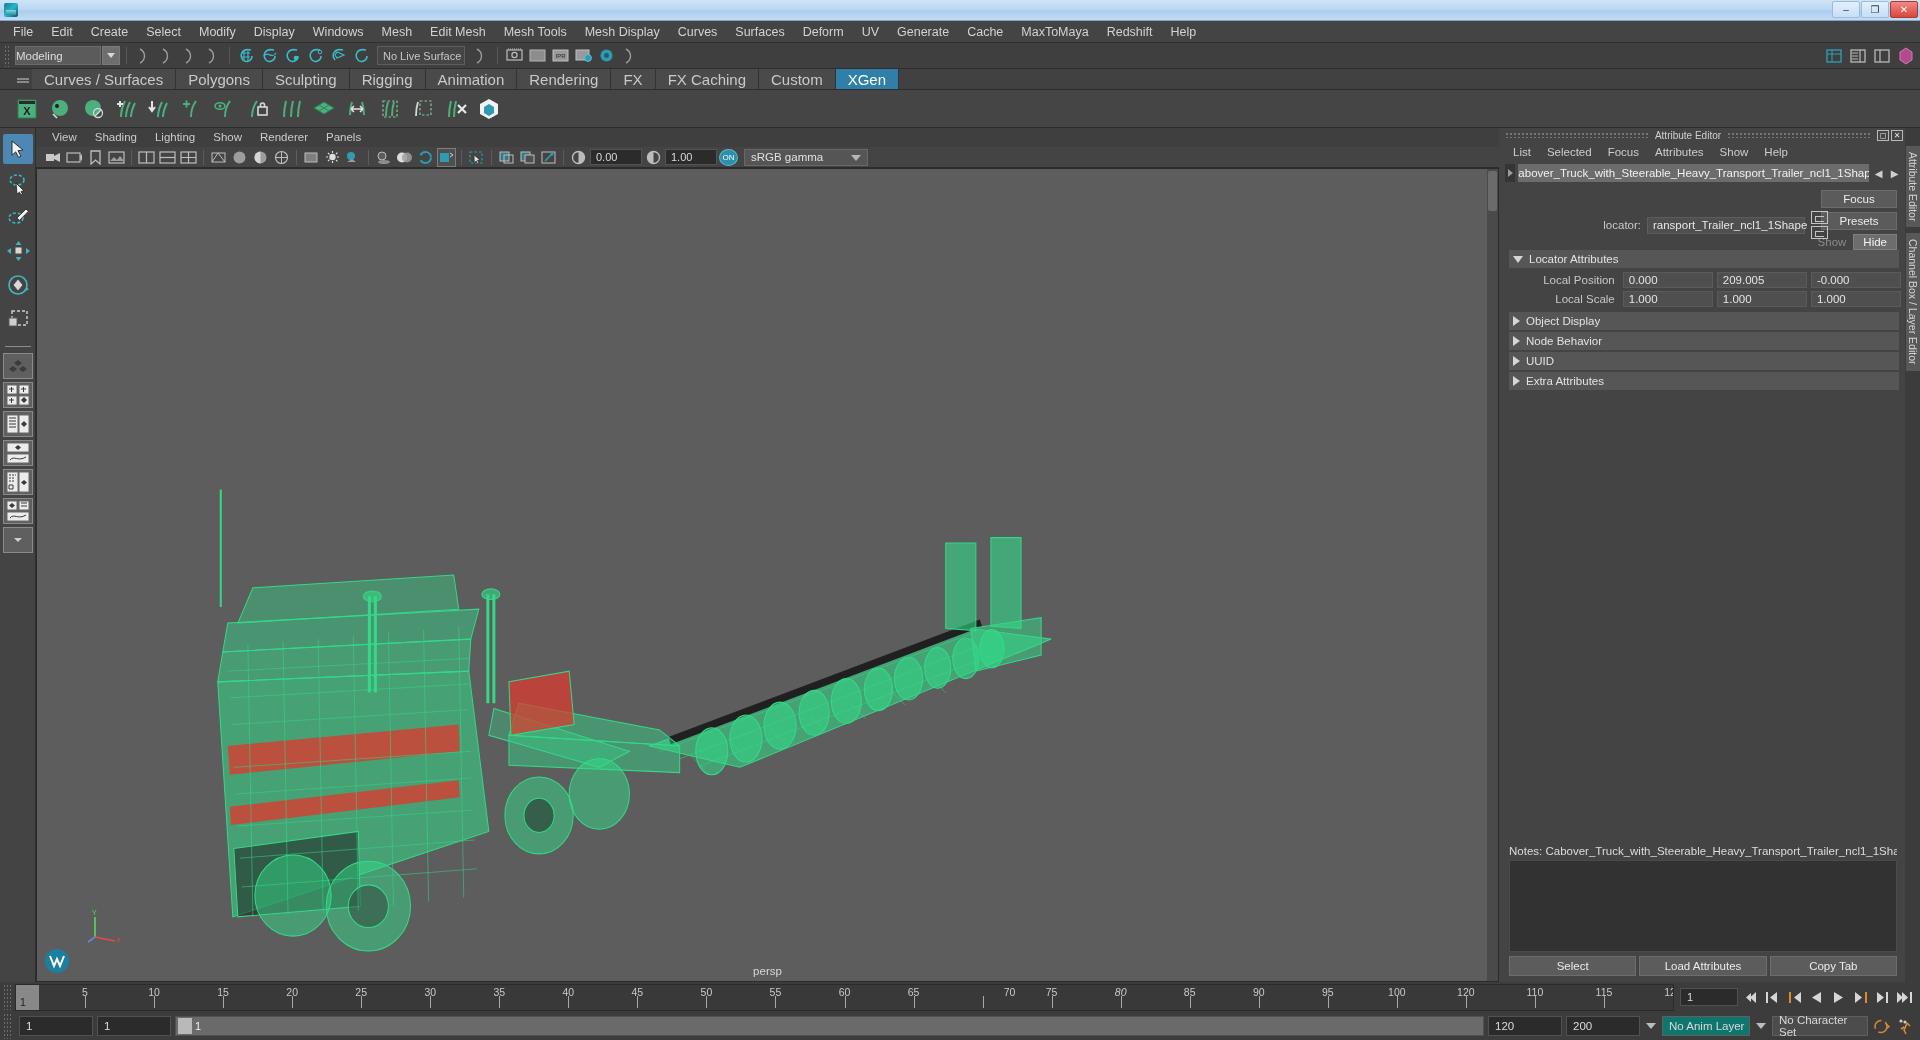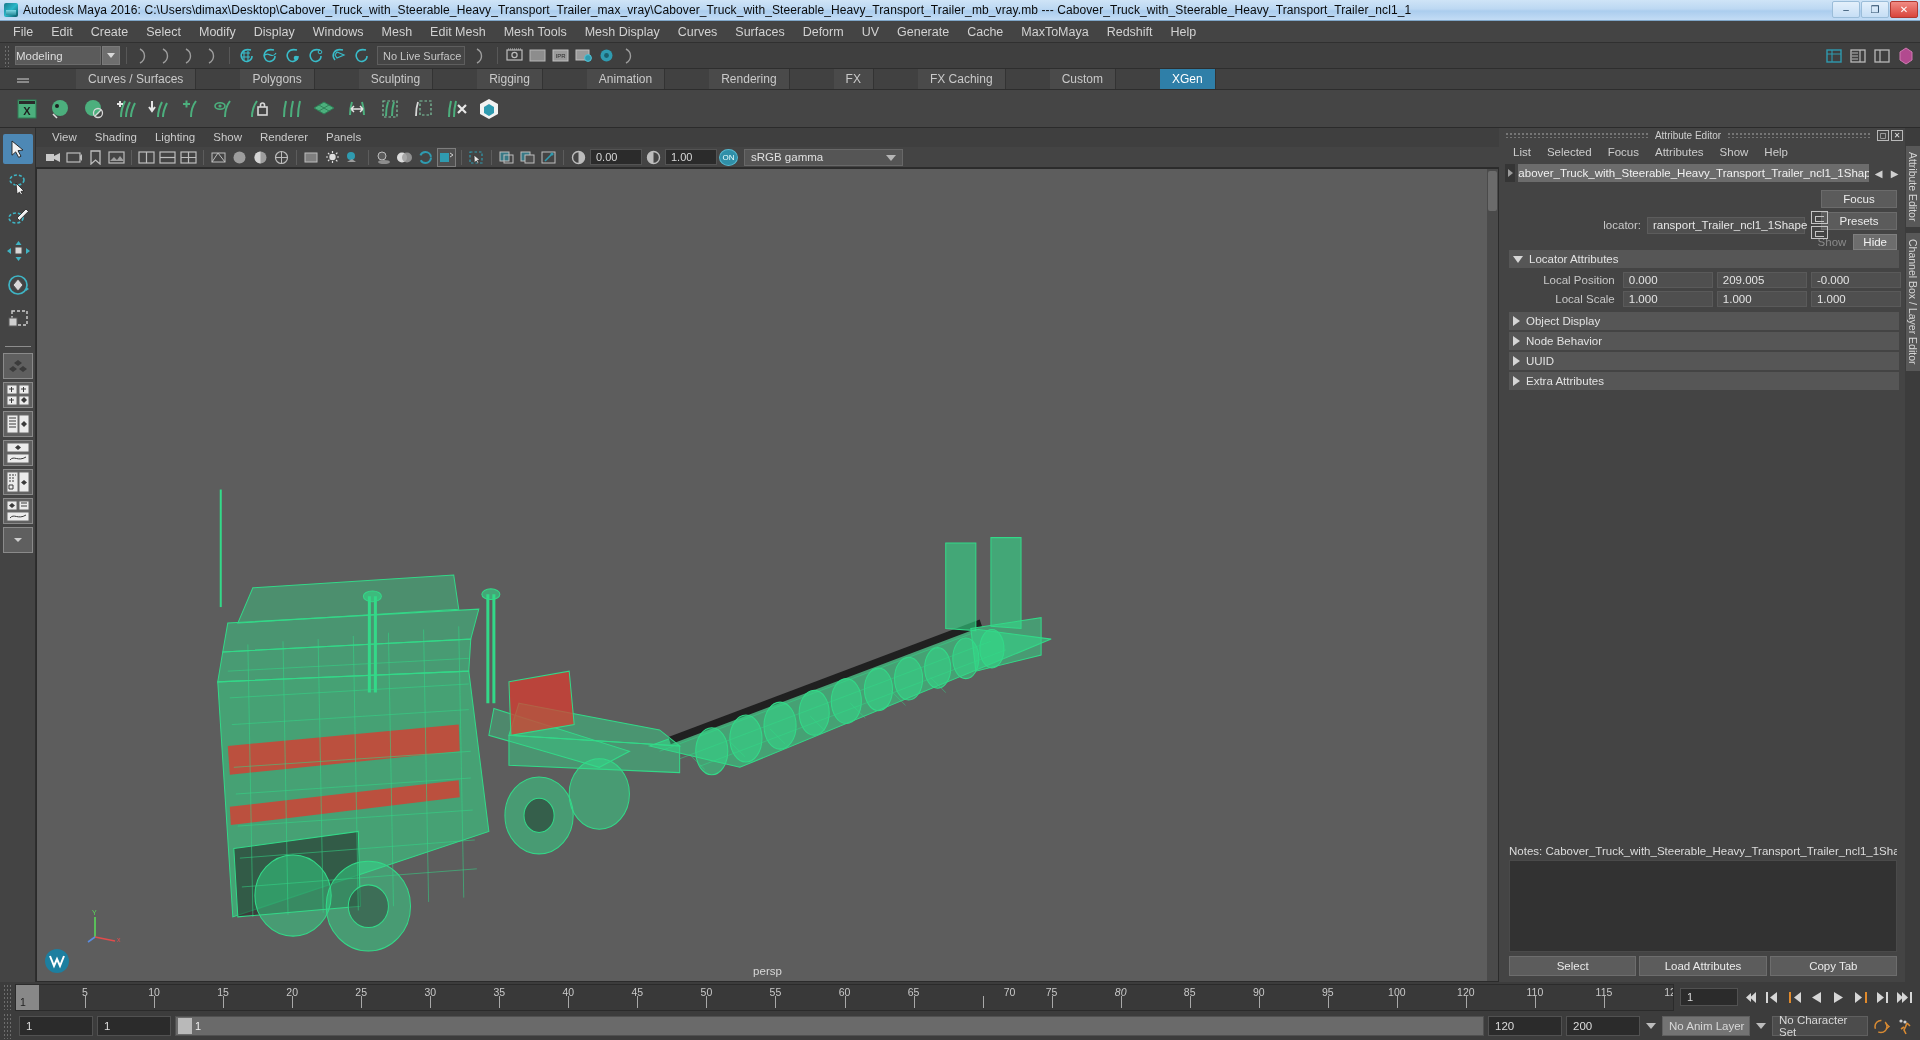--- a/index.html
+++ b/index.html
@@ -80,21 +80,21 @@
   .nolive {
     width: 88px; height: 19px; background: #454545; border: 1px solid #5e5e5e;
     color: #c6c6c6; font-size: 11px; display: flex; align-items: center; padding-left: 5px;
     margin: 0 3px;
   }
   .sl-right { position: absolute; right: 4px; display: flex; align-items: center; gap: 3px; }
 
   
   .shelf-tabs {
     height: 21px; flex: none; background: #414141; display: flex; align-items: stretch;
-    padding-left: 14px; font-size: 12px; border-bottom: 1px solid #2d2d2d; gap: 44px;
+    padding-left: 14px; font-size: 15px; border-bottom: 1px solid #2d2d2d;
   }
   .shelf-grip {
     width: 18px; display: flex; align-items: center; justify-content: center; flex:none;
   }
   .shelf-grip:after { content:""; width:12px; height:2px; background:#8a8a8a; box-shadow: 0 3px 0 #8a8a8a; }
   .stab {
     padding: 0 12px; display: flex; align-items: center; color: #c9c9c9;
     border-right: 1px solid #333; background: #4a4a4a; white-space: nowrap;
   }
   .stab.active { background: #2f7fa8; color: #ffffff; }
@@ -141,21 +141,21 @@
   .pt-sep { width:1px; height:15px; background:#5c5c5c; margin:0 3px; }
   .pt-num {
     width: 52px; height: 16px; background: #2b2b2b; color: #d8d8d8; font-size: 11px;
     display:flex; align-items:center; padding-left:5px; border:1px solid #535353;
   }
   .pt-on {
     width: 19px; height: 17px; background: #2f8fa8; border:1px solid #57b7cd;
     display:flex; align-items:center; justify-content:center; color:#eaffff; font-size:8px; border-radius:50%;
   }
   .pt-combo {
-    width: 159px; height: 17px; background: #555555; border: 1px solid #686868;
+    width: 124px; height: 17px; background: #555555; border: 1px solid #686868;
     display: flex; align-items: center; color: #e0e0e0; font-size: 11.5px; padding-left: 6px;
     position: relative; margin-left: 4px;
   }
   .pt-combo .cb-arrow {
     position:absolute; right: 6px; top: 50%; margin-top:-2px;
     border-left: 5px solid transparent; border-right: 5px solid transparent; border-top: 6px solid #b5b5b5;
   }
 
   
   .viewport {
@@ -254,42 +254,41 @@
   .pb-btn { width:19px; height:19px; display:flex; align-items:center; justify-content:center; }
 
   .range-wrap { height: 28px; flex:none; display:flex; align-items:center; background:#3c3c3c; gap:4px; padding-right:6px; }
   .rng-field {
     width: 74px; height: 20px; background:#2b2b2b; border:1px solid #515151; color:#dcdcdc;
     font-size:11.5px; display:flex; align-items:center; padding-left:6px; flex:none;
   }
   .rng-bar { flex:1; height:20px; background:#6a6a6a; border:1px solid #505050; position:relative; display:flex; align-items:center;}
   .rng-handle { width:14px; height:16px; background:#b9b9b9; margin-left:2px; }
   .rng-bar span { font-size:11px; color:#f0f0f0; margin-left:3px; }
-  .combo-sm { width:88px; height:20px; background:#737373; border:1px solid #5f5f5f; color:#d8d8d8; font-size:11.5px; display:flex; align-items:center; padding-left:6px; flex:none;}
+  .combo-sm { width:88px; height:20px; background:#0f766e; border:1px solid #5f5f5f; color:#d8d8d8; font-size:11.5px; display:flex; align-items:center; padding-left:6px; flex:none;}
   .combo-arrow { width: 14px; display:flex; align-items:center; justify-content:center; flex:none;}
   .combo-arrow:after { content:""; border-left:5px solid transparent; border-right:5px solid transparent; border-top:6px solid #bcbcbc;}
   .combo-lg { width: 96px; height:20px; background:#4c4c4c; border:1px solid #5f5f5f; color:#d8d8d8; font-size:11.5px; display:flex; align-items:center; padding-left:6px; flex:none;}
 
   
   .mel-wrap { height: 26px; flex:none; display:flex; align-items:center; background:#3c3c3c; gap:4px;}
   .mel-grip { width:8px; height:22px; background-image: radial-gradient(#6d6d6d 1px, transparent 1px); background-size:3px 4px; margin-left:3px; flex:none;}
   .mel-label { width: 40px; color:#d0d0d0; font-size:11.5px; text-align:center; flex:none;}
   .mel-input { width: 490px; height:20px; background:#2d2d2d; border:1px solid #4d4d4d; flex:none;}
   .mel-result { flex:1; height:20px; background:#333333; border:1px solid #454545; color:#cccccc; font-size:11px; display:flex; align-items:center; padding-left:5px; overflow:hidden; white-space:nowrap;}
   .statusbar { height: 22px; flex:none; display:flex; align-items:center; background:#3c3c3c; gap:6px; }
   .sb-text { font-size:11px; color:#bfbfbf; }
 </style>
 </head>
 <body>
 
 <div class="app">
 
   <div class="titlebar">
     <div class="tb-icon"></div>
-    <div class="tb-title">Autodesk Maya 2016: C:\Users\dimax\Desktop\Cabover_Truck_with_Steerable_Heavy_Transport_Trailer_max_vray\Cabover_Truck_with_Steerable_Heavy_Transport_Trailer_mb_vray.mb   ---   Cabover_Truck_with_Steerable_Heavy_Transport_Trailer_ncl1_1</div>
     <div class="tb-buttons">
       <div class="tb-btn">–</div>
       <div class="tb-btn">❐</div>
       <div class="tb-btn close">✕</div>
     </div>
   </div>
 
   <div class="menubar" id="mainmenu">
       <div class="mi">File</div>
       <div class="mi">Edit</div>

